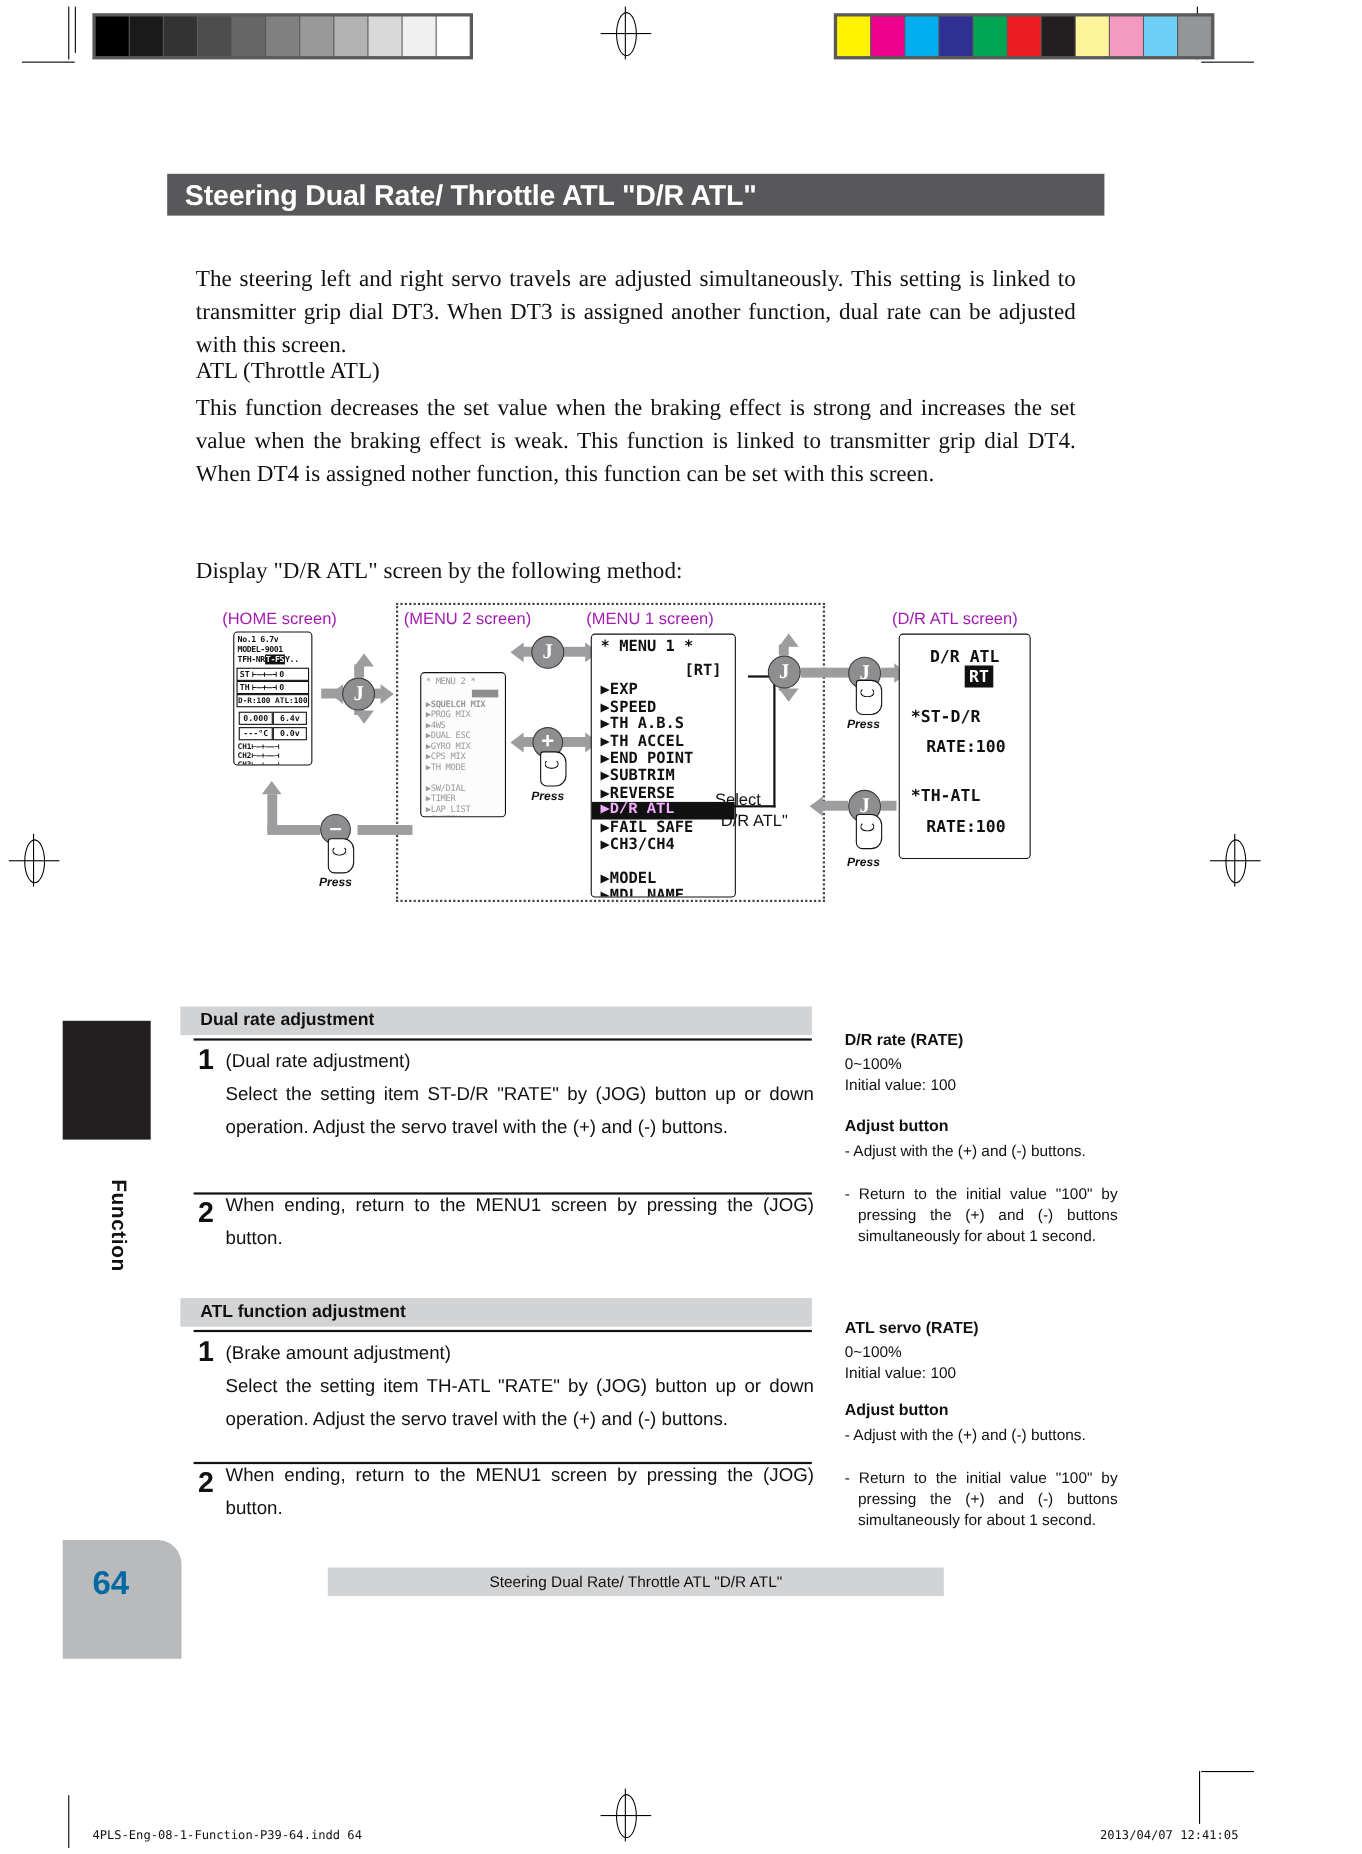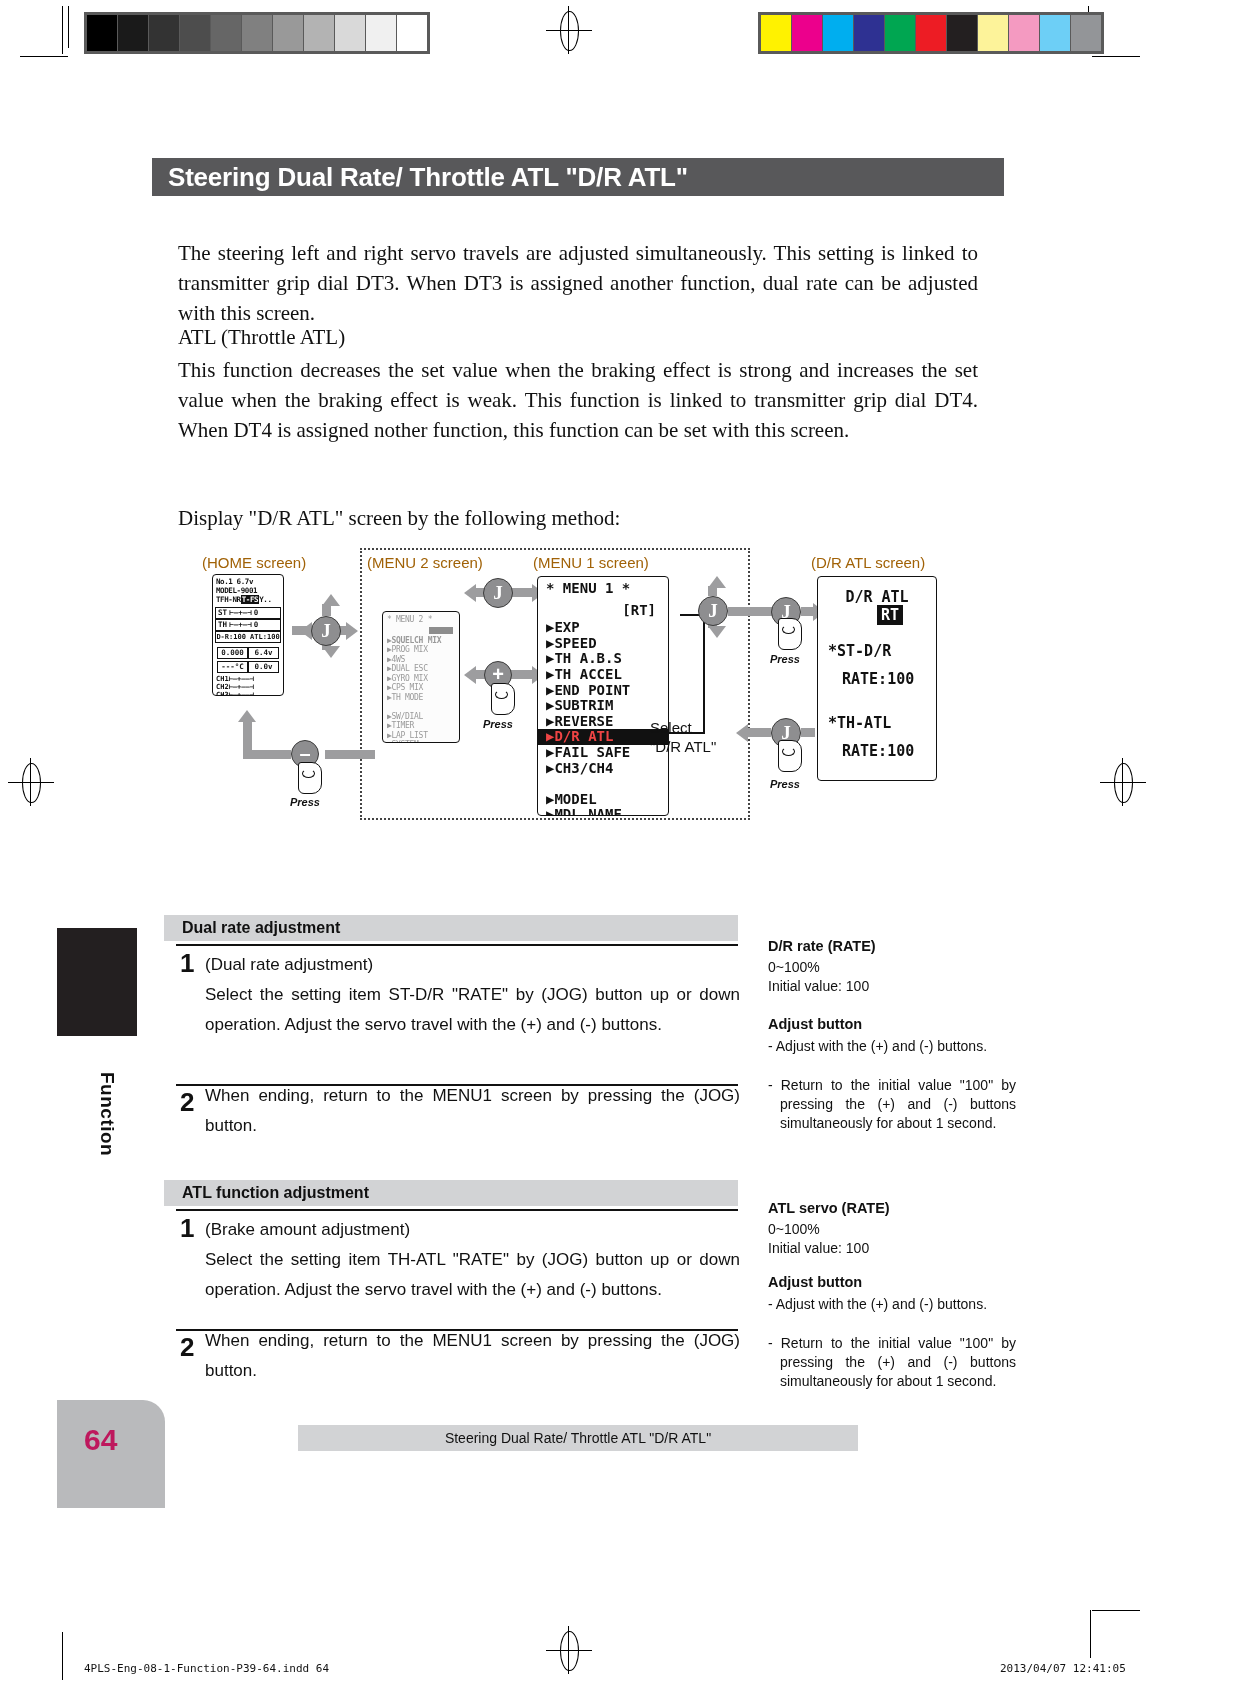--- a/index.html
+++ b/index.html
@@ -79,21 +79,21 @@
     width: 830px; height: 290px;
   }
   .dash-box {
     position: absolute;
     border: 2px dotted #444;
     box-sizing: border-box;
   }
   .cap {
     position: absolute;
     font-size: 15px;
-    color: #a16207;
+    color: #a21caf;
     white-space: nowrap;
   }
   .lcd {
     position: absolute;
     border: 1.5px solid #111;
     border-radius: 4px;
     background: #fff;
     box-sizing: border-box;
     overflow: hidden;
   }
@@ -128,21 +128,22 @@
   .m1 {
     font-family: "DejaVu Sans Mono", monospace;
     font-weight: bold;
     font-size: 14px;
     line-height: 15.6px;
     letter-spacing: 0px;
     color: #111;
   }
   .m1.sel {
     background: #111;
-    color: #ef4444;
+    color: #f0abfc;
+    font-family: Liberation Mono, monospace;
   }
 
   .dr {
     font-family: "DejaVu Sans Mono", monospace;
     font-weight: bold;
     font-size: 15px;
     line-height: 20px;
     color: #111;
   }
   .dr.inv { background: #111; color: #fff; display: inline-block; padding: 0 4px; }
@@ -285,21 +286,21 @@
     left: 57px; top: 1400px;
     width: 108px; height: 108px;
     background: #b9babc;
     border-top-right-radius: 22px;
   }
   .pg-num {
     position: absolute;
     left: 84px; top: 1423px;
     font-size: 30px;
     font-weight: bold;
-    color: #be185d;
+    color: #0369a1;
   }
   .foot-bar {
     position: absolute;
     left: 298px; top: 1425px;
     width: 560px; height: 26px;
     background: #d2d3d5;
     font-size: 14px;
     line-height: 26px;
     text-align: center;
     color: #111;

